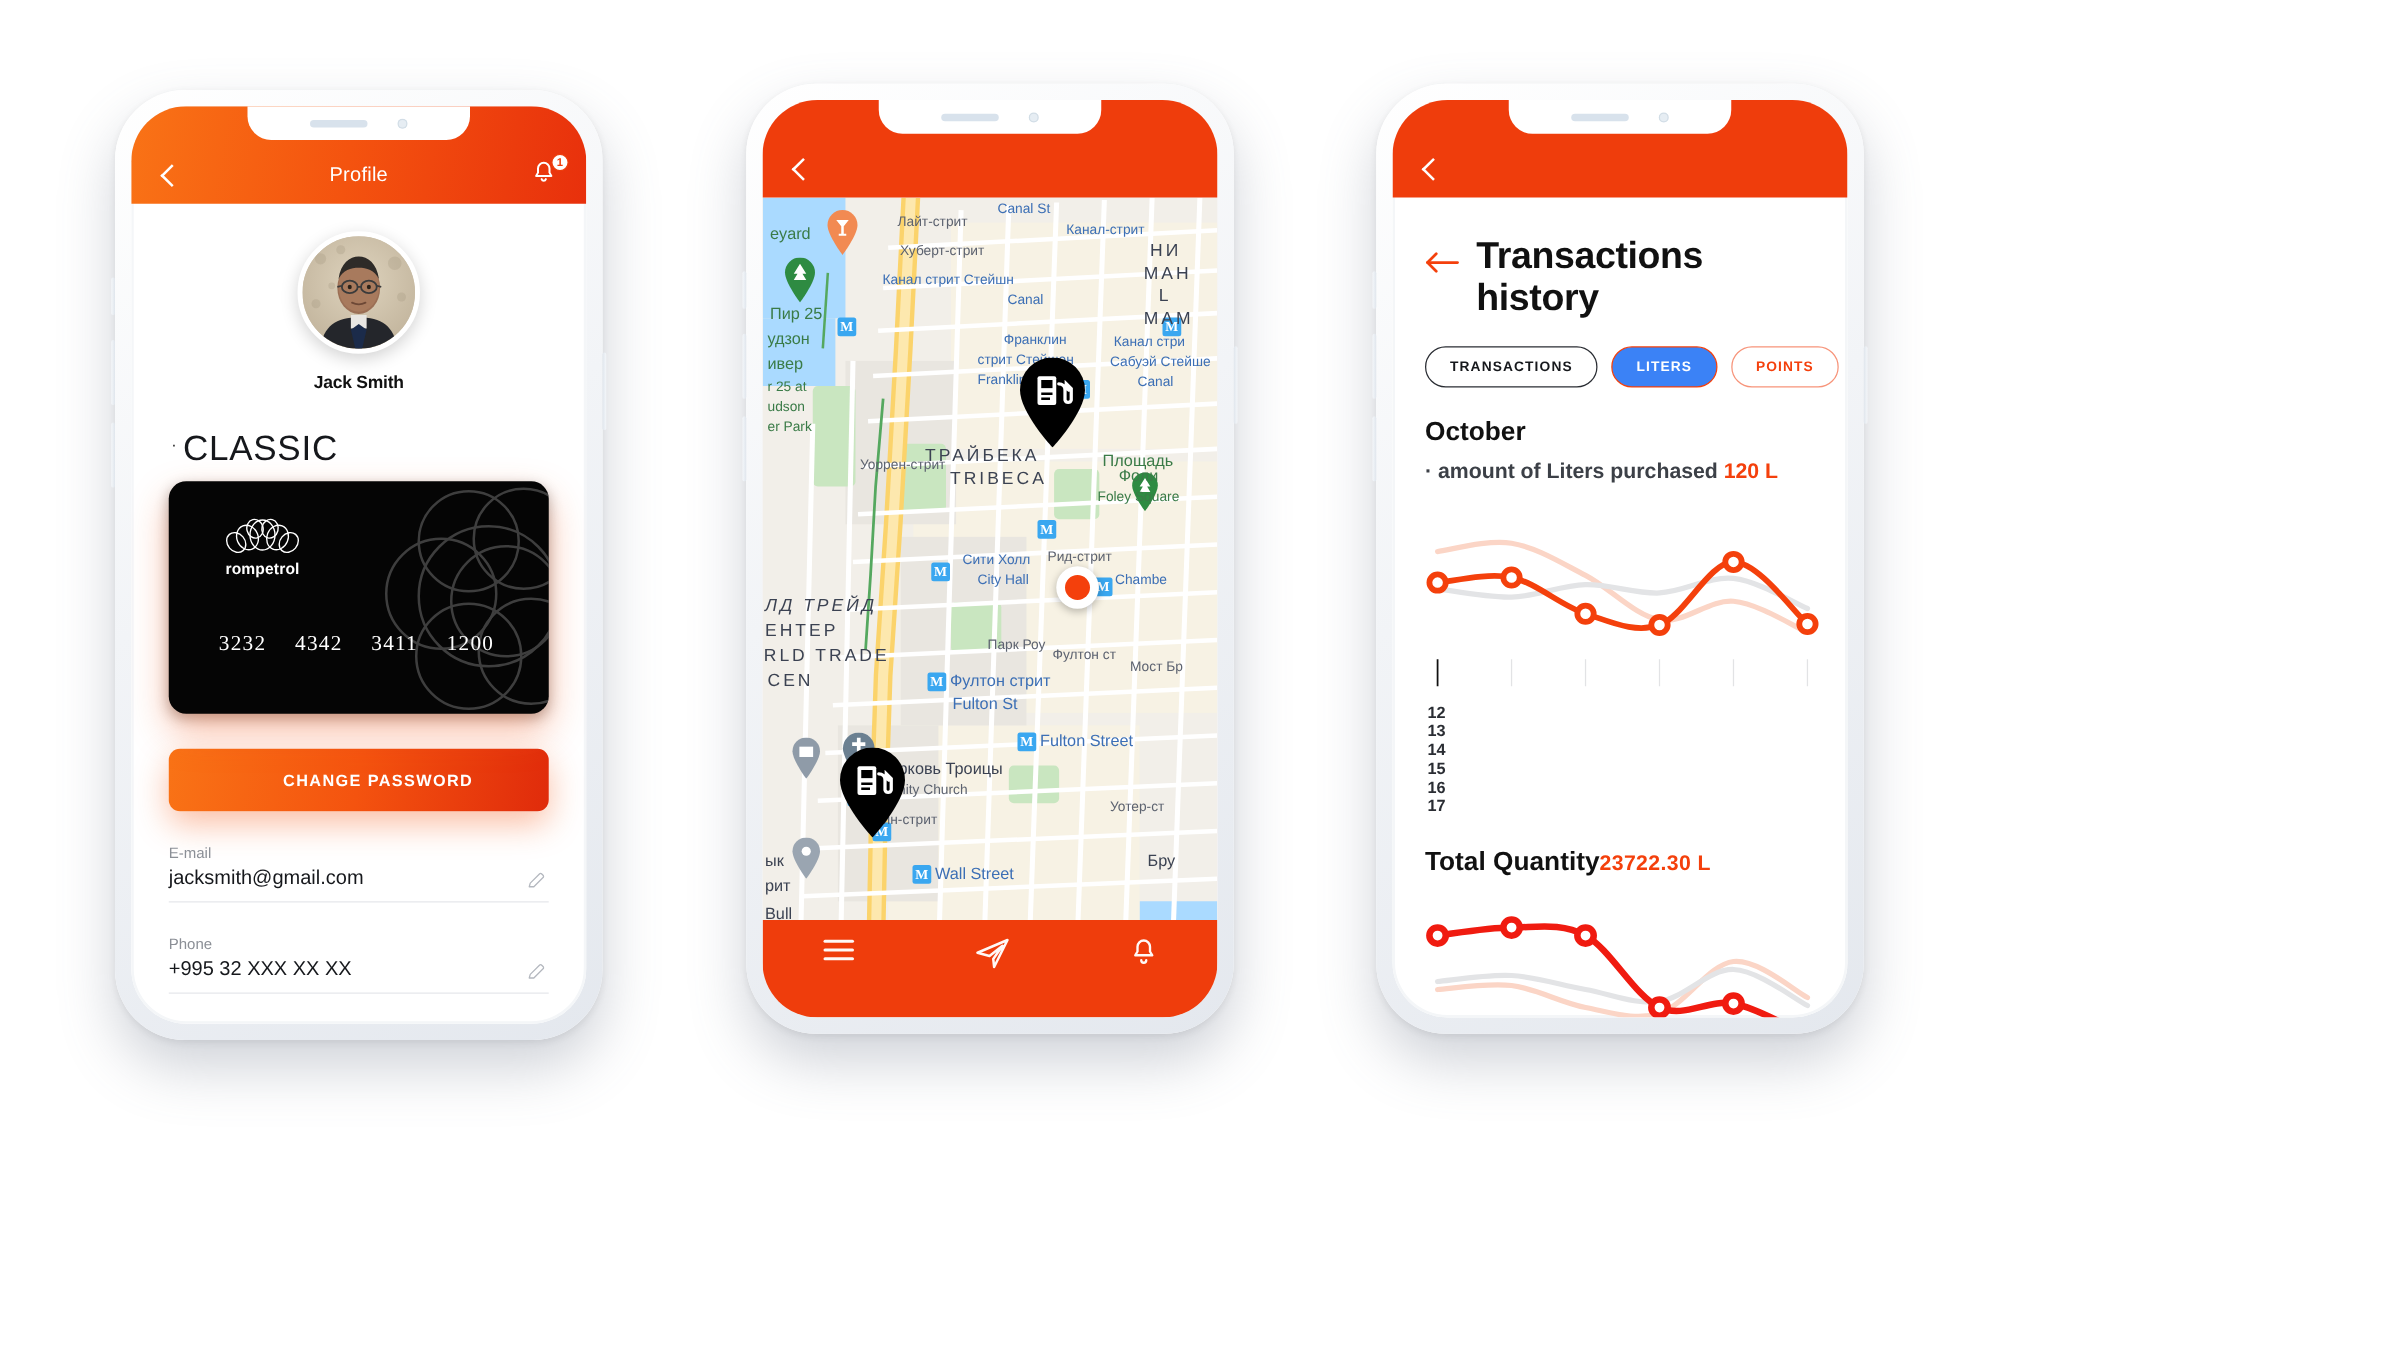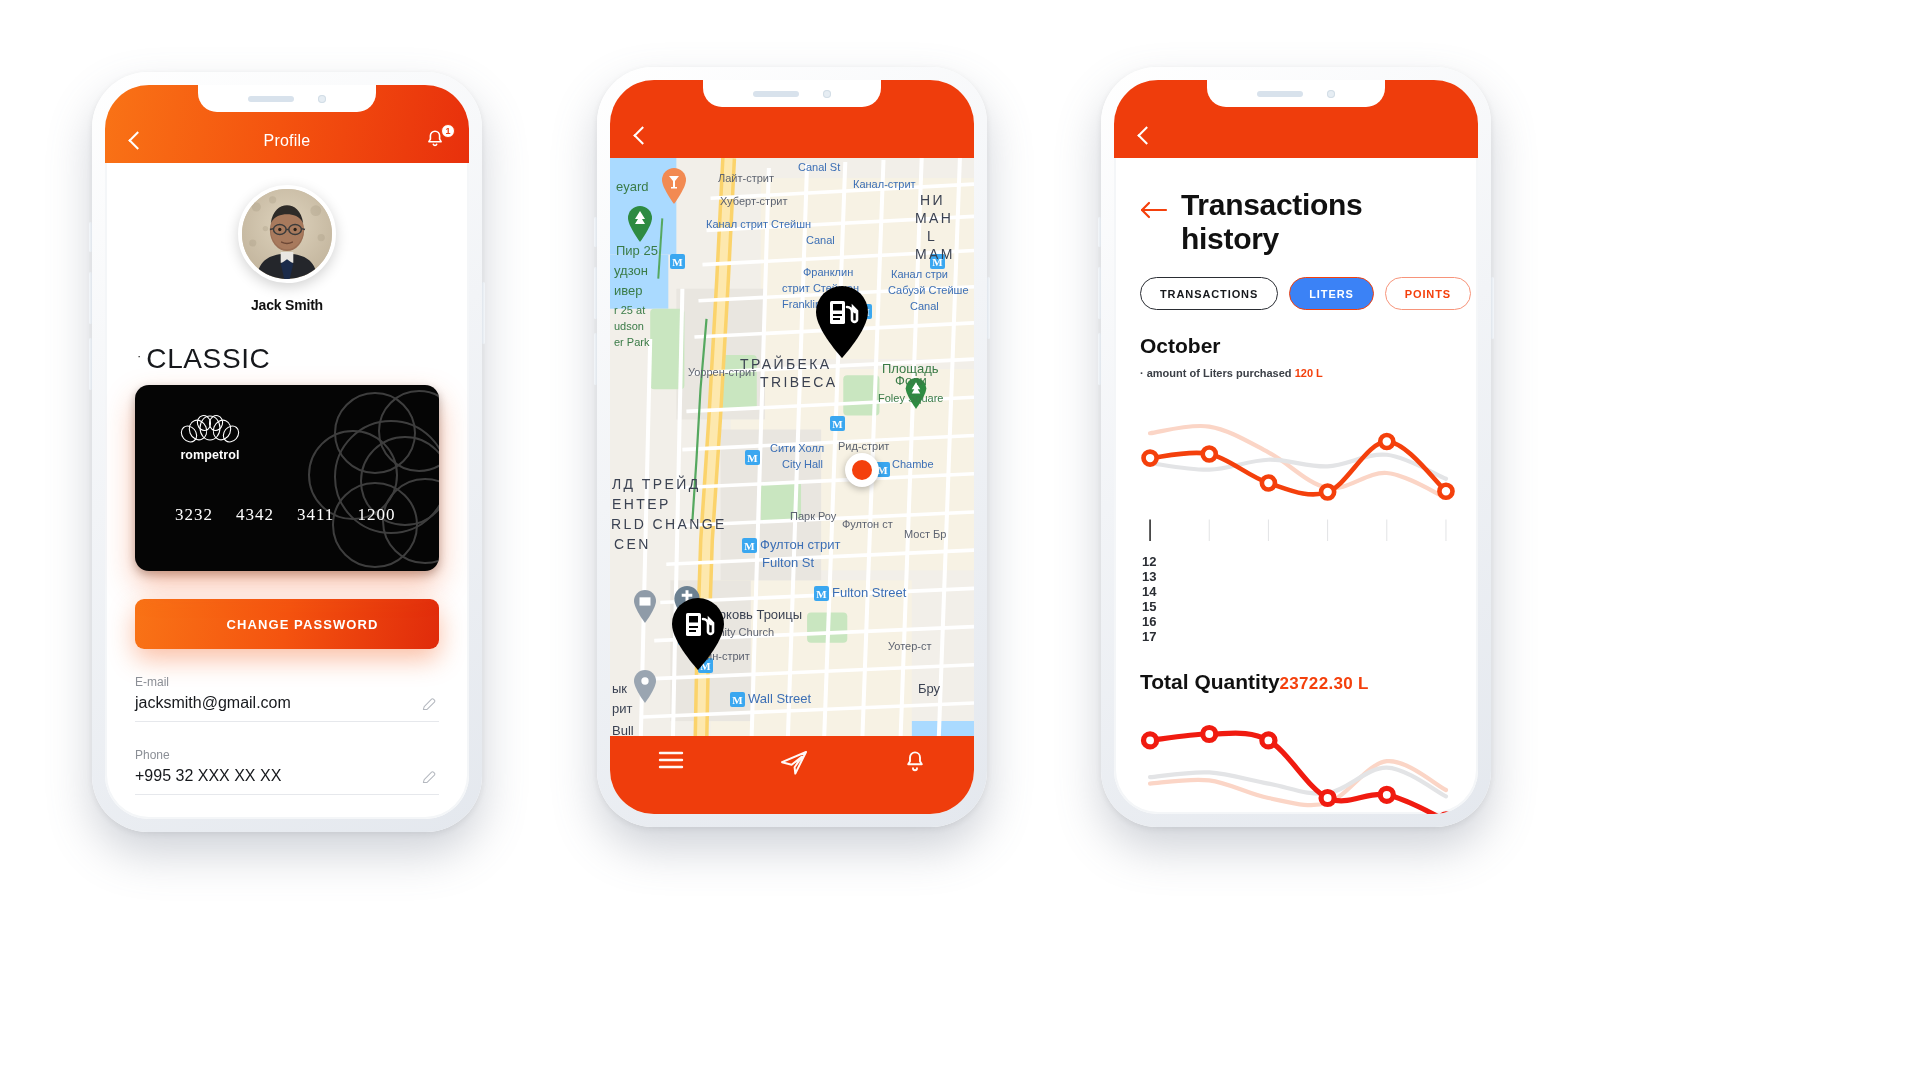--- a/index.html
+++ b/index.html
@@ -209,21 +209,21 @@
     display: flex; align-items: center; justify-content: center;
     font-size: 11px; font-weight: 700; letter-spacing: .9px;
     white-space: nowrap; cursor: pointer;
   }
   .pill.outline-dark { border: 1.6px solid #2a2d33; color: #16181c; background: #fff; }
   .pill.filled { background: #3b82f6; color: #fff; border: 1.6px solid #f4400c; }
   .pill.outline-red { border: 1.6px solid #f7947a; color: #f4400c; background: #fff; }
 
   .month { margin-top: 24px; font-size: 21px; font-weight: 700; color: #111; }
   .amount-line {
-    margin-top: 9px; font-size: 11px; color: #3c4047; font-weight: 700;
+    margin-top: 9px; font-size: 17px; color: #3c4047; font-weight: 700;
   }
   .amount-line .val { color: #f4400c; }
 
   .chart-box { position: relative; margin-top: 18px; height: 150px; }
   .chart-box svg { display: block; width: 100%; height: 100%; overflow: visible; }
   .axis-row {
     display: flex; margin-top: 7px; padding-left: 2px; flex-direction: column;
   }
   .axis-row span {
     font-size: 13px; font-weight: 700; color: #2a2d33;
@@ -518,23 +518,23 @@
             <div class="map-poi poi-grey" style="left: 78px; top: 208px;">Уоррен-стрит</div>
             <div class="map-poi poi-dark poi-big" style="left: 130px; top: 198px;">ТРАЙБЕКА</div>
             <div class="map-poi poi-dark poi-big" style="left: 150px; top: 216px;">TRIBECA</div>
             <div class="map-poi poi-green poi-mid" style="left: 272px; top: 204px;">Площадь</div>
             <div class="map-poi poi-green poi-mid" style="left: 285px; top: 216px;">Фоли</div>
             <div class="map-poi poi-green" style="left: 268px; top: 234px;">Foley Square</div>
             <div class="map-poi poi-blue" style="left: 160px; top: 284px;">Сити Холл</div>
             <div class="map-poi poi-blue" style="left: 172px; top: 300px;">City Hall</div>
             <div class="map-poi poi-grey" style="left: 228px; top: 282px;">Рид-стрит</div>
             <div class="map-poi poi-blue" style="left: 282px; top: 300px;">Chambe</div>
-            <div class="map-poi poi-dark poi-big" style="left: 2px; top: 318px;">ЛД ТРЕЙД</div>
+            <div class="map-poi poi-dark poi-big" style="left: 2px; top: 318px; font-style: italic;">ЛД ТРЕЙД</div>
             <div class="map-poi poi-dark poi-big" style="left: 2px; top: 338px;">ЕНТЕР</div>
-            <div class="map-poi poi-dark poi-big" style="left: 1px; top: 358px;">RLD CHANGE</div>
+            <div class="map-poi poi-dark poi-big" style="left: 1px; top: 358px;">RLD TRADE</div>
             <div class="map-poi poi-dark poi-big" style="left: 4px; top: 378px;">CEN</div>
             <div class="map-poi poi-grey" style="left: 180px; top: 352px;">Парк Роу</div>
             <div class="map-poi poi-blue poi-mid" style="left: 150px; top: 380px;">Фултон стрит</div>
             <div class="map-poi poi-blue poi-mid" style="left: 152px; top: 398px;">Fulton St</div>
             <div class="map-poi poi-grey" style="left: 294px; top: 370px;">Мост Бр</div>
             <div class="map-poi poi-blue poi-mid" style="left: 222px; top: 428px;">Fulton Street</div>
             <div class="map-poi poi-dark poi-mid" style="left: 92px; top: 450px;">Церковь Троицы</div>
             <div class="map-poi poi-grey" style="left: 96px; top: 468px;">Trinity Church</div>
             <div class="map-poi poi-grey" style="left: 82px; top: 492px;">Пайн-стрит</div>
             <div class="map-poi poi-grey" style="left: 278px; top: 482px;">Уотер-ст</div>

